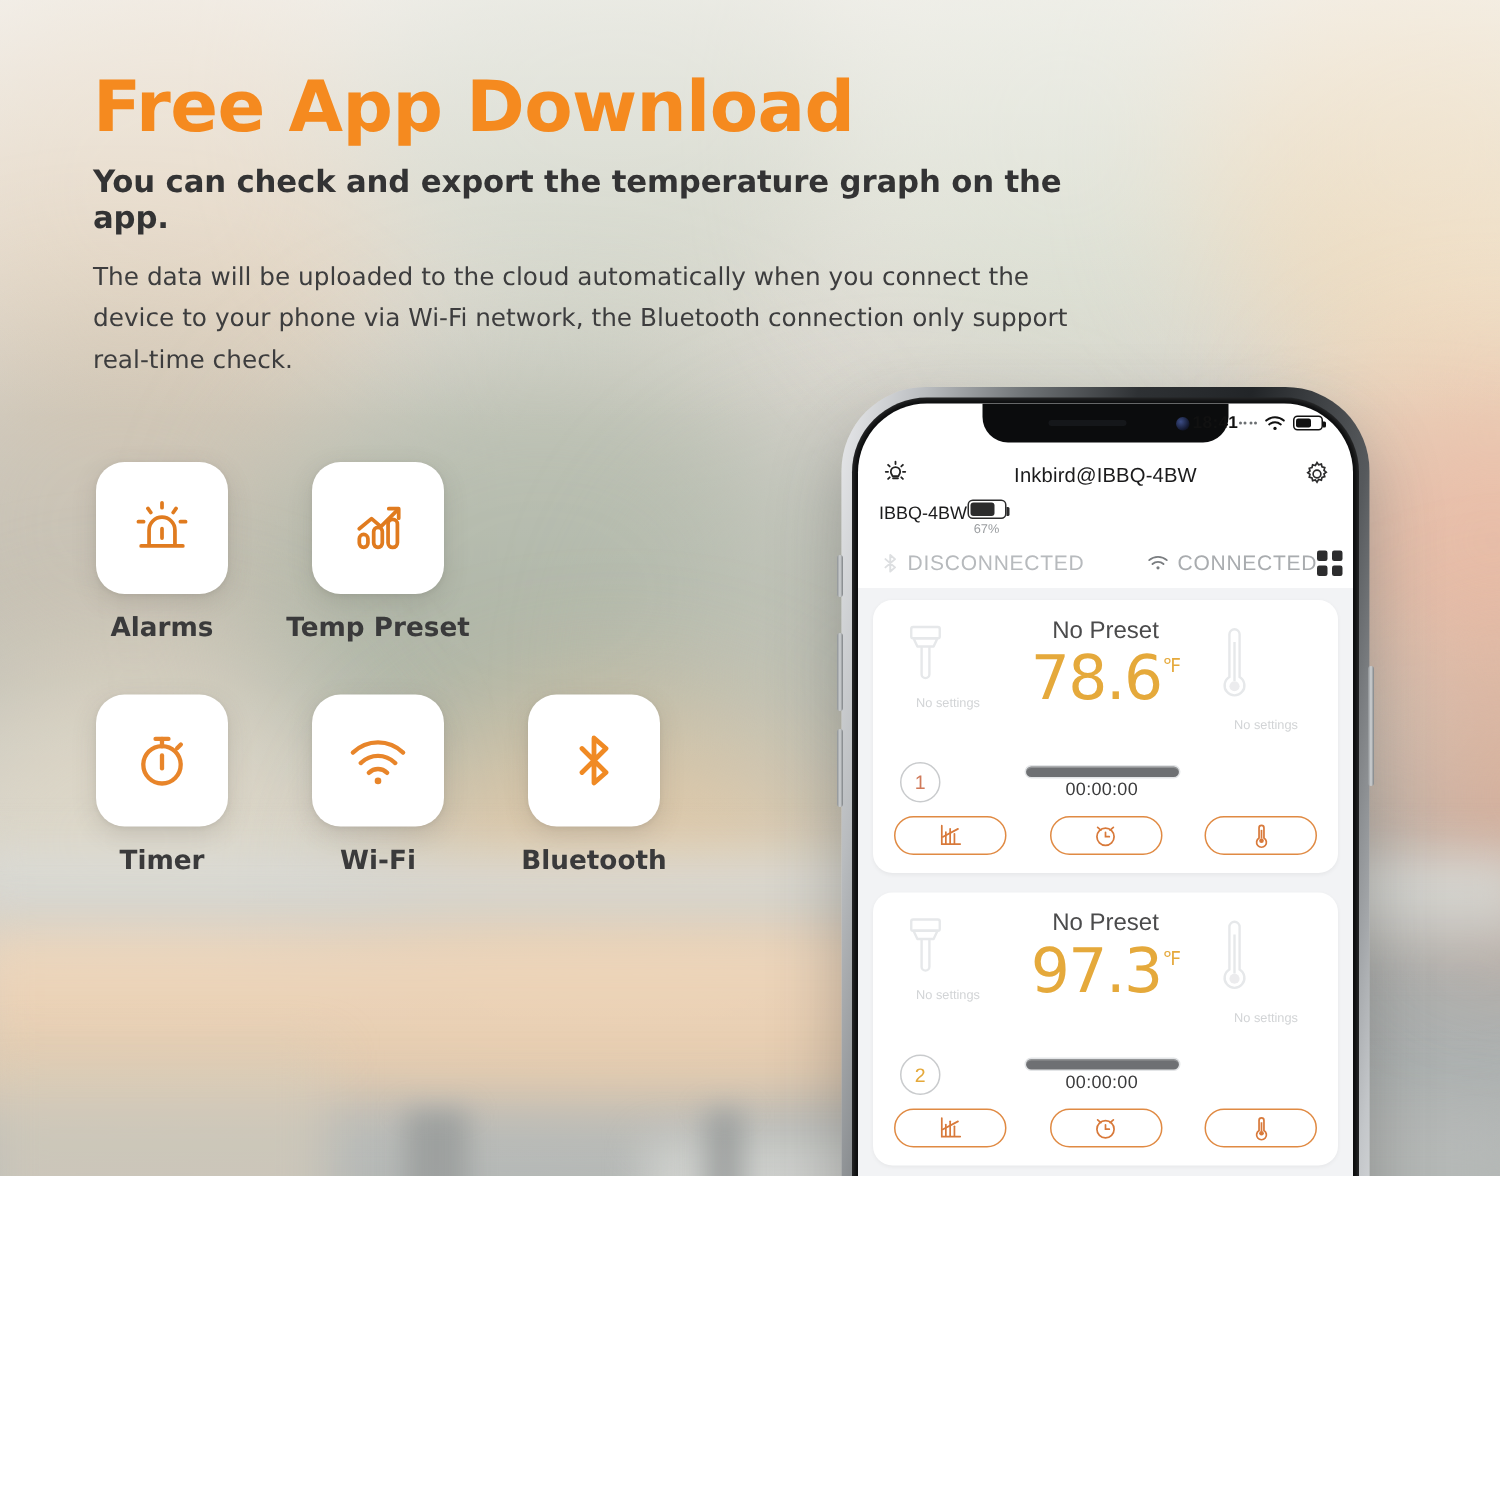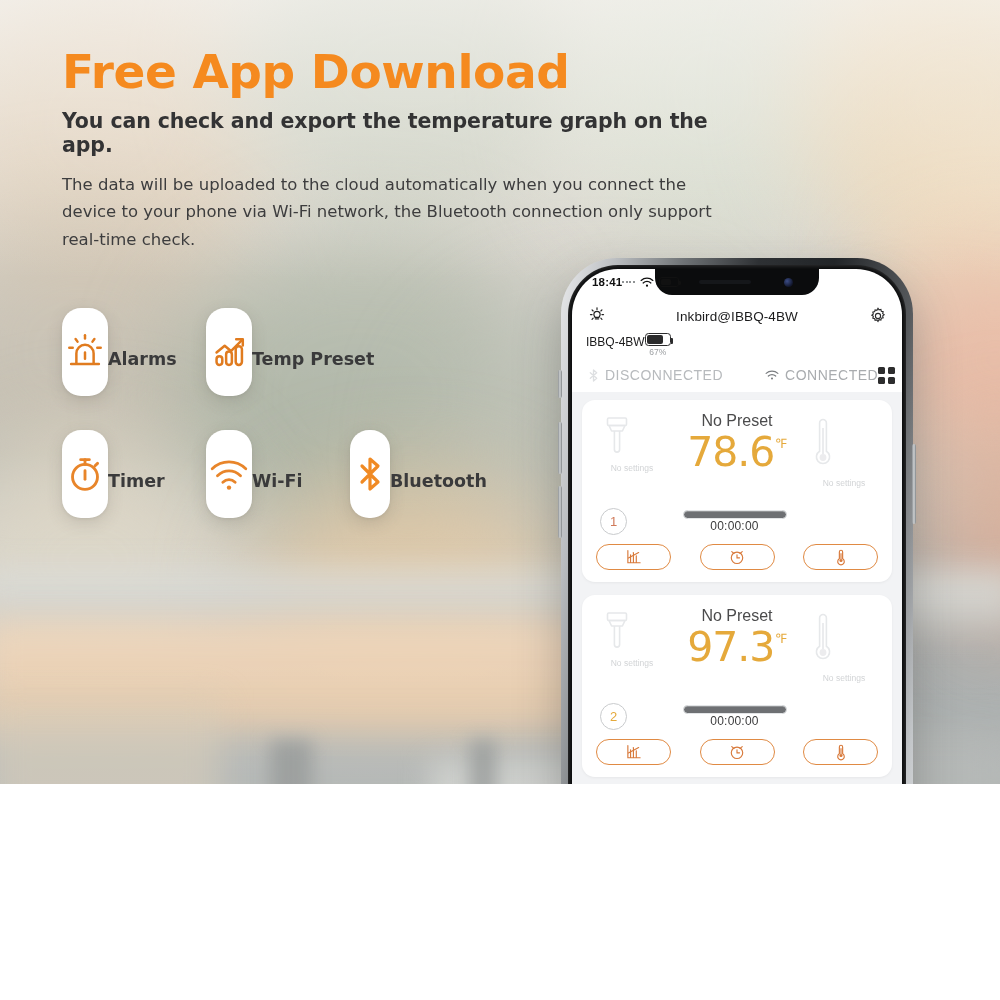--- a/index.html
+++ b/index.html
@@ -99,21 +99,21 @@
     font-size: 16.5px; color: #3d3d3e; line-height: 1.68; max-width: 660px;
     font-family: "DejaVu Sans", sans-serif;
   }
 
   
   .features {
     position: absolute; left: 62px; top: 308px; width: 470px;
   }
   .f-row { display: flex; gap: 52px; }
   .f-row + .f-row { margin-top: 34px; }
-  .f-item { width: 92px; display: flex; flex-direction: row; align-items: center; }
+  .f-item { width: 92px; display: flex; flex-direction: column; align-items: center; }
   .f-tile {
     width: 88px; height: 88px; border-radius: 19px;
     background: #ffffff;
     box-shadow: 0 5px 16px rgba(90,85,75,.18), 0 1px 3px rgba(90,85,75,.10);
     display: flex; align-items: center; justify-content: center;
   }
   .f-label {
     margin-top: 13px; font-size: 17.5px; font-weight: 700; color: #3a3a3b;
     white-space: nowrap; font-family: "DejaVu Sans", sans-serif;
   }
@@ -160,21 +160,21 @@
   
   .sbtn { position: absolute; background: linear-gradient(90deg,#8d9194,#cfd2d4,#7f8386); border-radius: 2px; }
   .sb-mute   { left: -3px; top: 112px; width: 4px; height: 28px; }
   .sb-volup  { left: -3px; top: 164px; width: 4px; height: 52px; }
   .sb-voldn  { left: -3px; top: 228px; width: 4px; height: 52px; }
   .sb-power  { right: -3px; top: 186px; width: 4px; height: 80px; }
 
   
   .statusbar {
     position: relative; z-index: 7; height: 26px;
-    display: flex; align-items: center; justify-content: flex-start;
+    display: flex; align-items: center; justify-content: flex-end;
     padding: 0 20px; font-size: 11.5px; font-weight: 700; color: #111;
   }
   .sb-time { letter-spacing: .2px; }
   .sb-right { display: flex; align-items: center; gap: 5px; }
   .sig-dots { display: flex; gap: 1.5px; align-items: flex-end; }
   .sig-dots i { width: 2px; height: 2px; background: #6b6f72; border-radius: 50%; display:block;}
   .batt-out {
     width: 20px; height: 10px; border: 1.2px solid #111; border-radius: 3px;
     position: relative; display: inline-block;
   }

